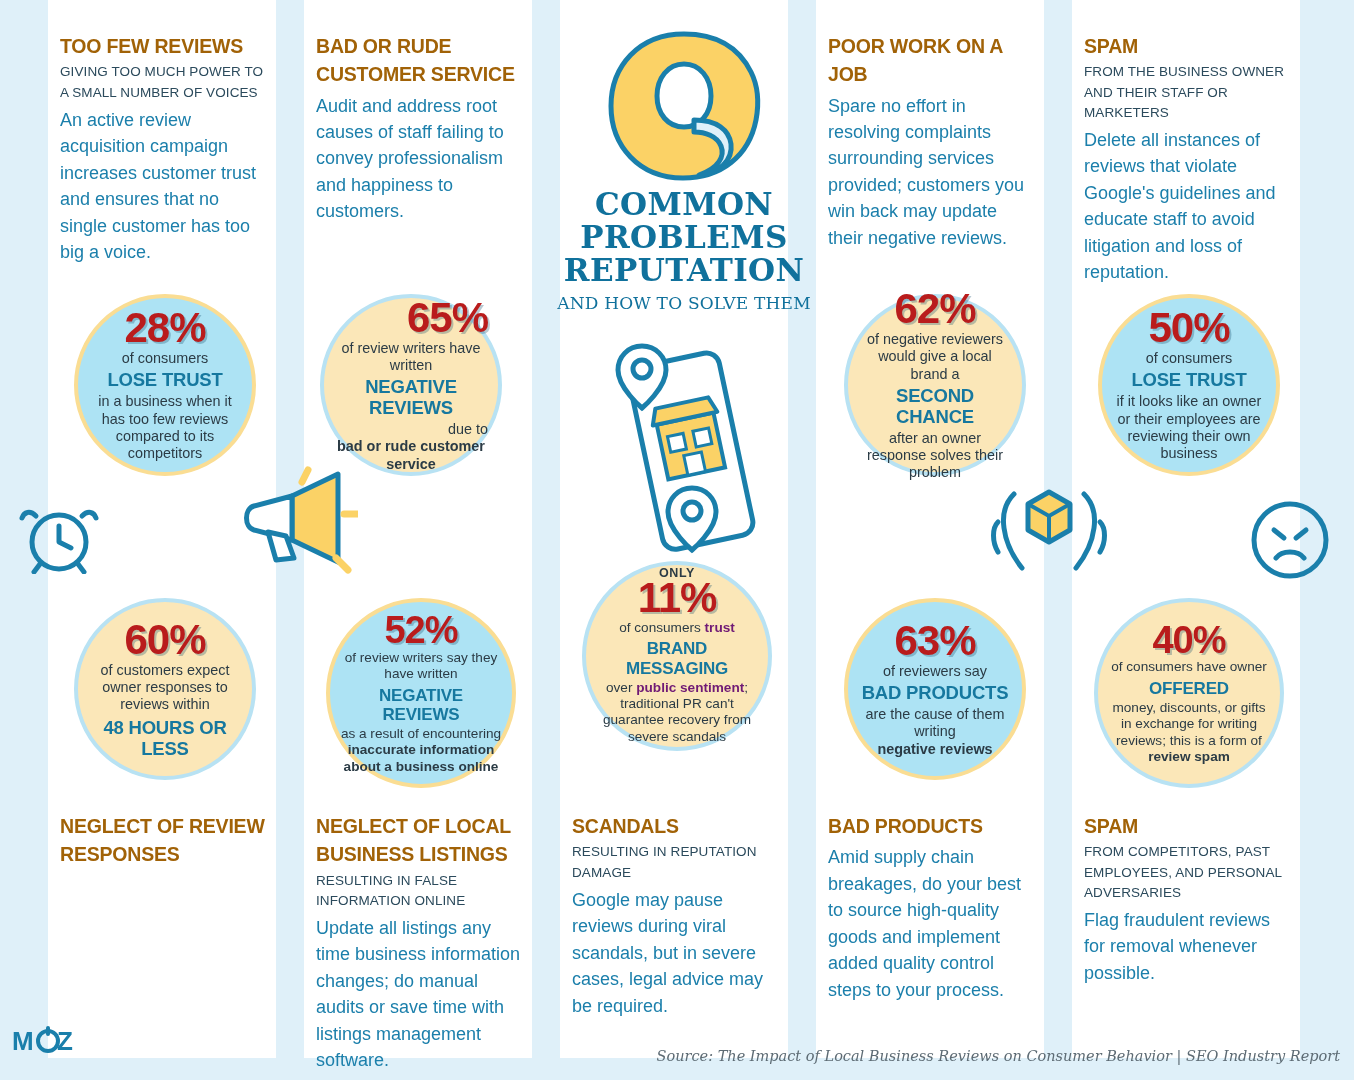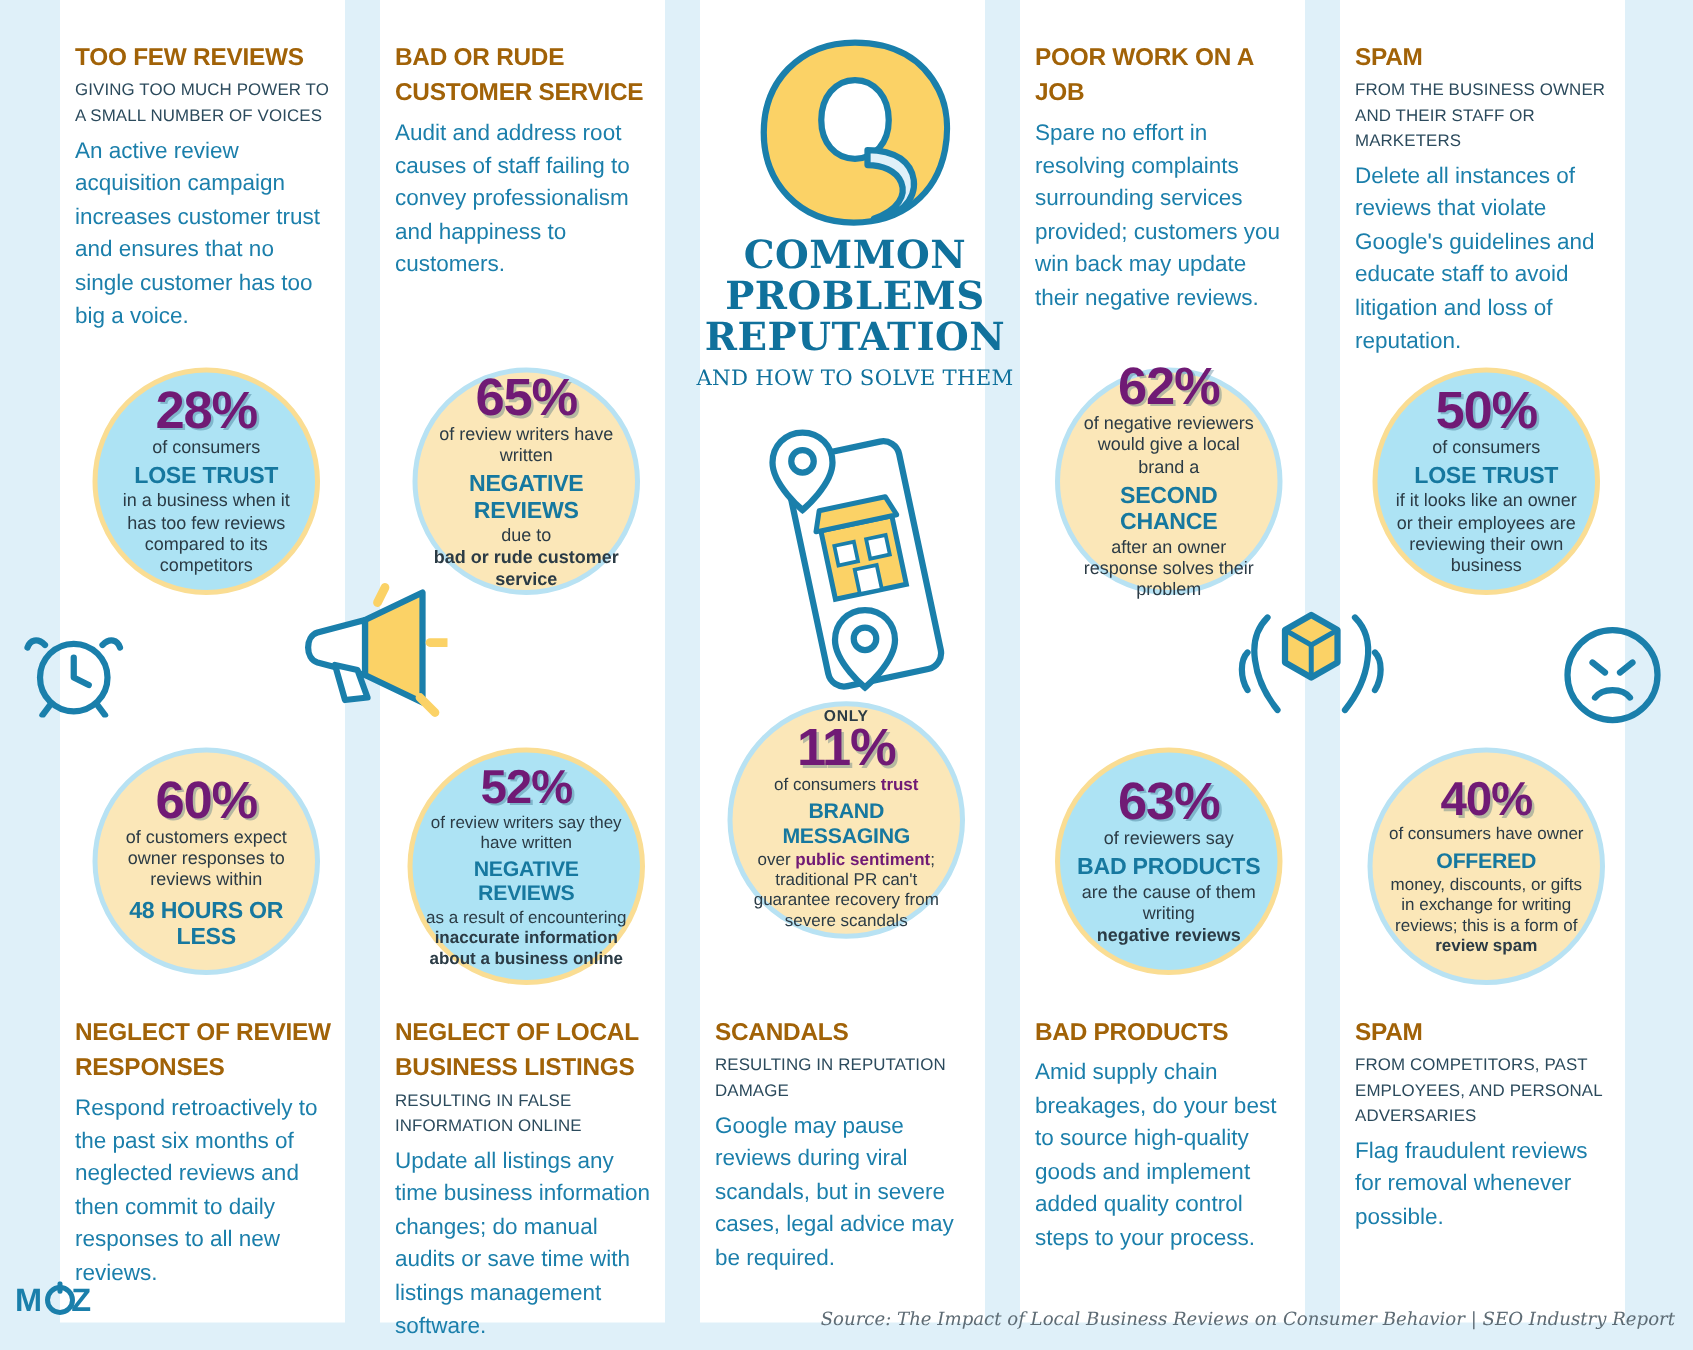--- a/index.html
+++ b/index.html
@@ -36,21 +36,21 @@
   .circle{
     position:absolute;border-radius:50%;
     display:flex;flex-direction:column;
     align-items:center;justify-content:center;
     text-align:center;box-sizing:border-box;
     padding:6px 10px;
   }
   .circle.blue{background:#ade3f4;border:4px solid #fadd93;}
   .circle.cream{background:#fbe7b8;border:4px solid #b8e2f3;}
   .pct{
-    font-size:42px;font-weight:bold;color:#701a75;
+    font-size:42px;font-weight:bold;color:#b91c1c;
     line-height:1.02;letter-spacing:-1px;
     text-shadow:2px 2px 0 rgba(23,81,110,.30);
   }
   .pct.small{font-size:38px;}
   .only{
     font-size:12.5px;font-weight:bold;color:#2b3b45;
     letter-spacing:.6px;line-height:1;margin-bottom:-2px;
   }
   .c-reg{font-size:14.4px;color:#2b3b45;line-height:1.21;}
   .c-reg.tight{font-size:13.6px;}
@@ -142,21 +142,21 @@
   </g>
 </svg>
 
 <div class="circle blue" style="left:74px;top:294px;width:182px;height:182px;">
   <div class="pct">28%</div>
   <div class="c-reg">of consumers</div>
   <div class="c-hl" style="margin:3px 0 2px;">LOSE TRUST</div>
   <div class="c-reg">in a business when it has too few reviews compared to its competitors</div>
 </div>
 
-<div class="circle cream" style="left:330px;top:294px;width:182px;height:182px;">
+<div class="circle cream" style="left:320px;top:294px;width:182px;height:182px;align-items:flex-end;">
   <div class="pct">65%</div>
   <div class="c-reg">of review writers have written</div>
   <div class="c-hl" style="margin:3px 0 2px;">NEGATIVE REVIEWS</div>
   <div class="c-reg">due to</div>
   <div class="c-reg" style="font-weight:bold;">bad or rude customer service</div>
 </div>
 
 <div class="circle cream" style="left:844px;top:294px;width:182px;height:182px;">
   <div class="pct">62%</div>
   <div class="c-reg">of negative reviewers would give a local brand a</div>
@@ -244,21 +244,20 @@
 <div class="circle cream" style="left:1094px;top:598px;width:190px;height:190px;">
   <div class="pct small">40%</div>
   <div class="c-reg tight">of consumers have owner</div>
   <div class="c-hl sm" style="margin:3px 0 2px;">OFFERED</div>
   <div class="c-reg tight">money, discounts, or gifts in exchange for writing reviews; this is a form of</div>
   <div class="c-reg tight" style="font-weight:bold;">review spam</div>
 </div>
 
 <div class="tblock" style="left:60px;top:812px;width:210px;">
   <div class="t-title">NEGLECT OF REVIEW RESPONSES</div>
-  <div class="t-body">Respond retroactively to the past six months of neglected reviews and then commit to daily responses to all new reviews.</div>
 </div>
 
 <div class="tblock" style="left:316px;top:812px;width:210px;">
   <div class="t-title">NEGLECT OF LOCAL BUSINESS LISTINGS</div>
   <div class="t-sub">RESULTING IN FALSE INFORMATION ONLINE</div>
   <div class="t-body">Update all listings any time business information changes; do manual audits or save time with listings management software.</div>
 </div>
 
 <div class="tblock" style="left:572px;top:812px;width:208px;">
   <div class="t-title">SCANDALS</div>

